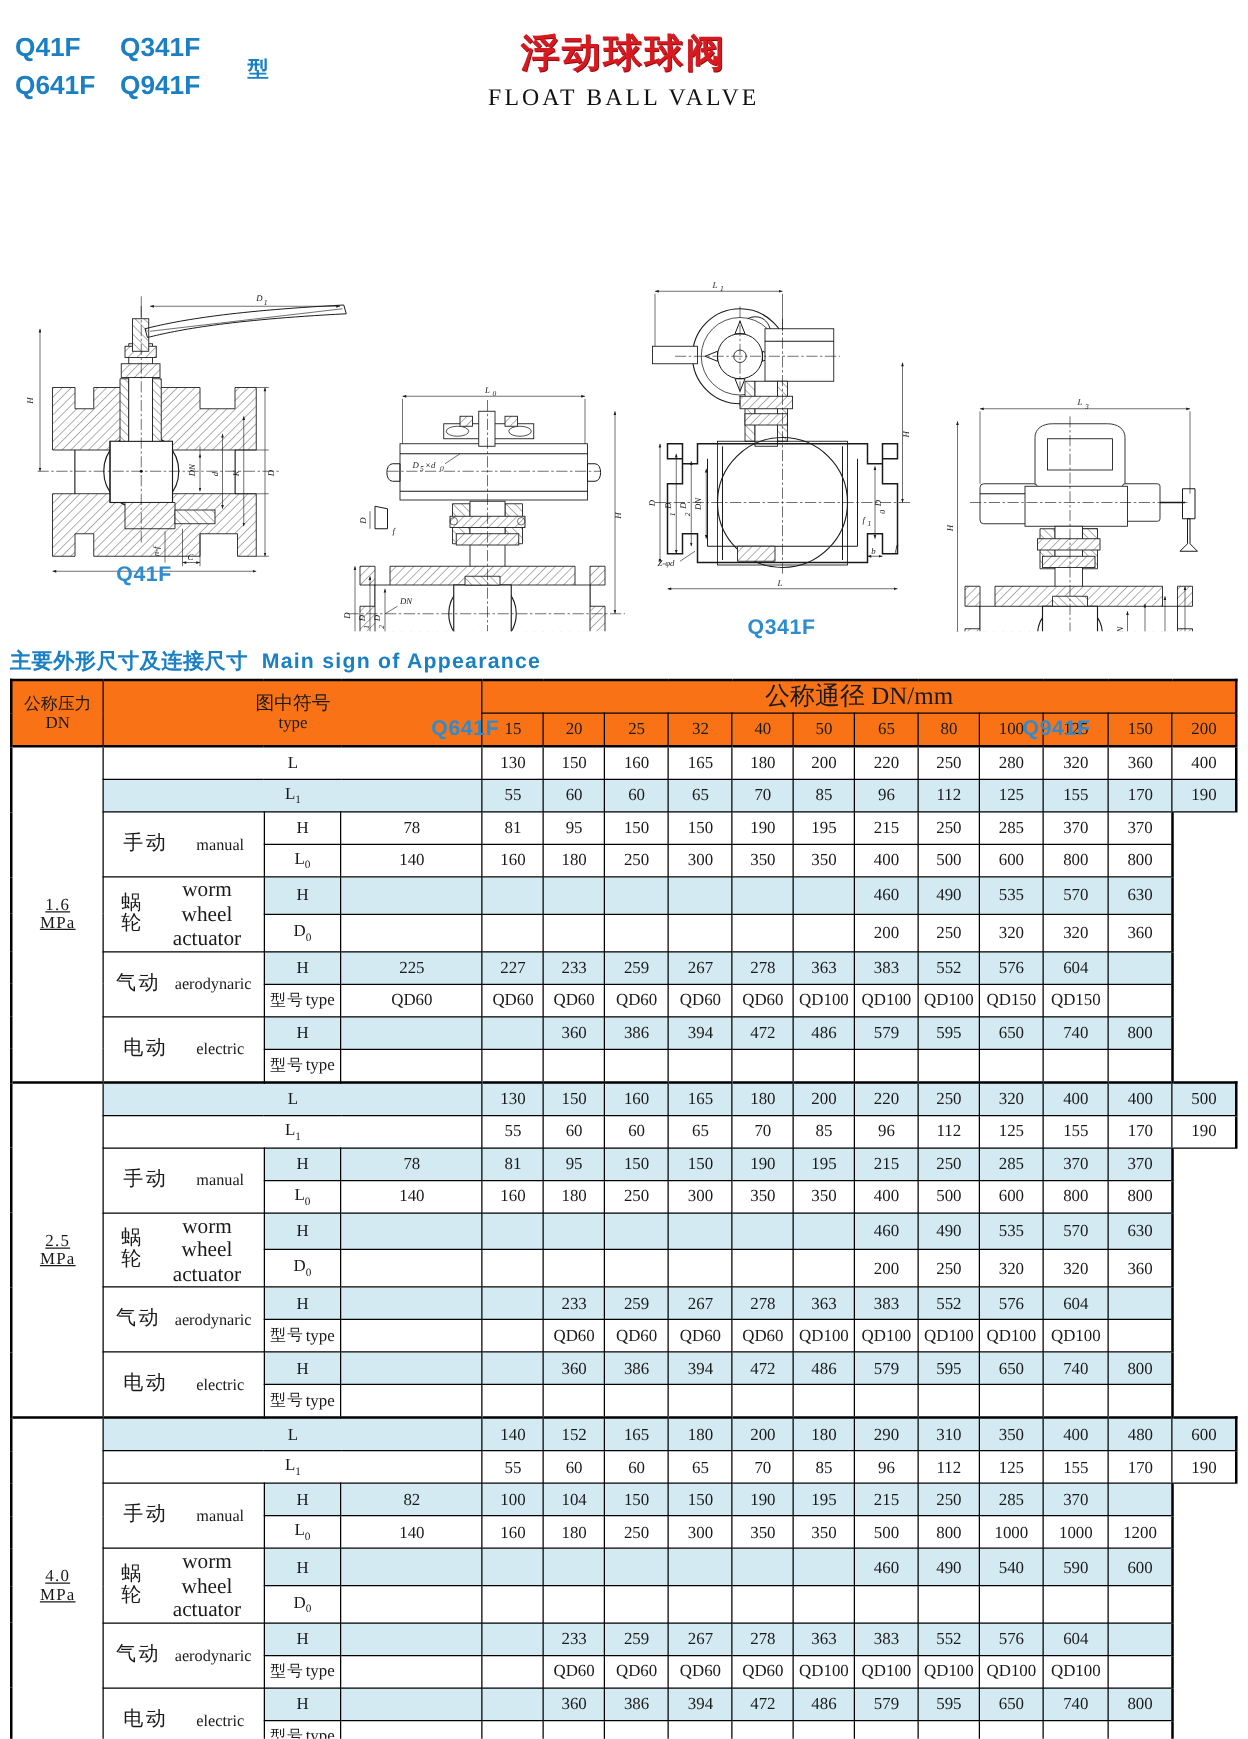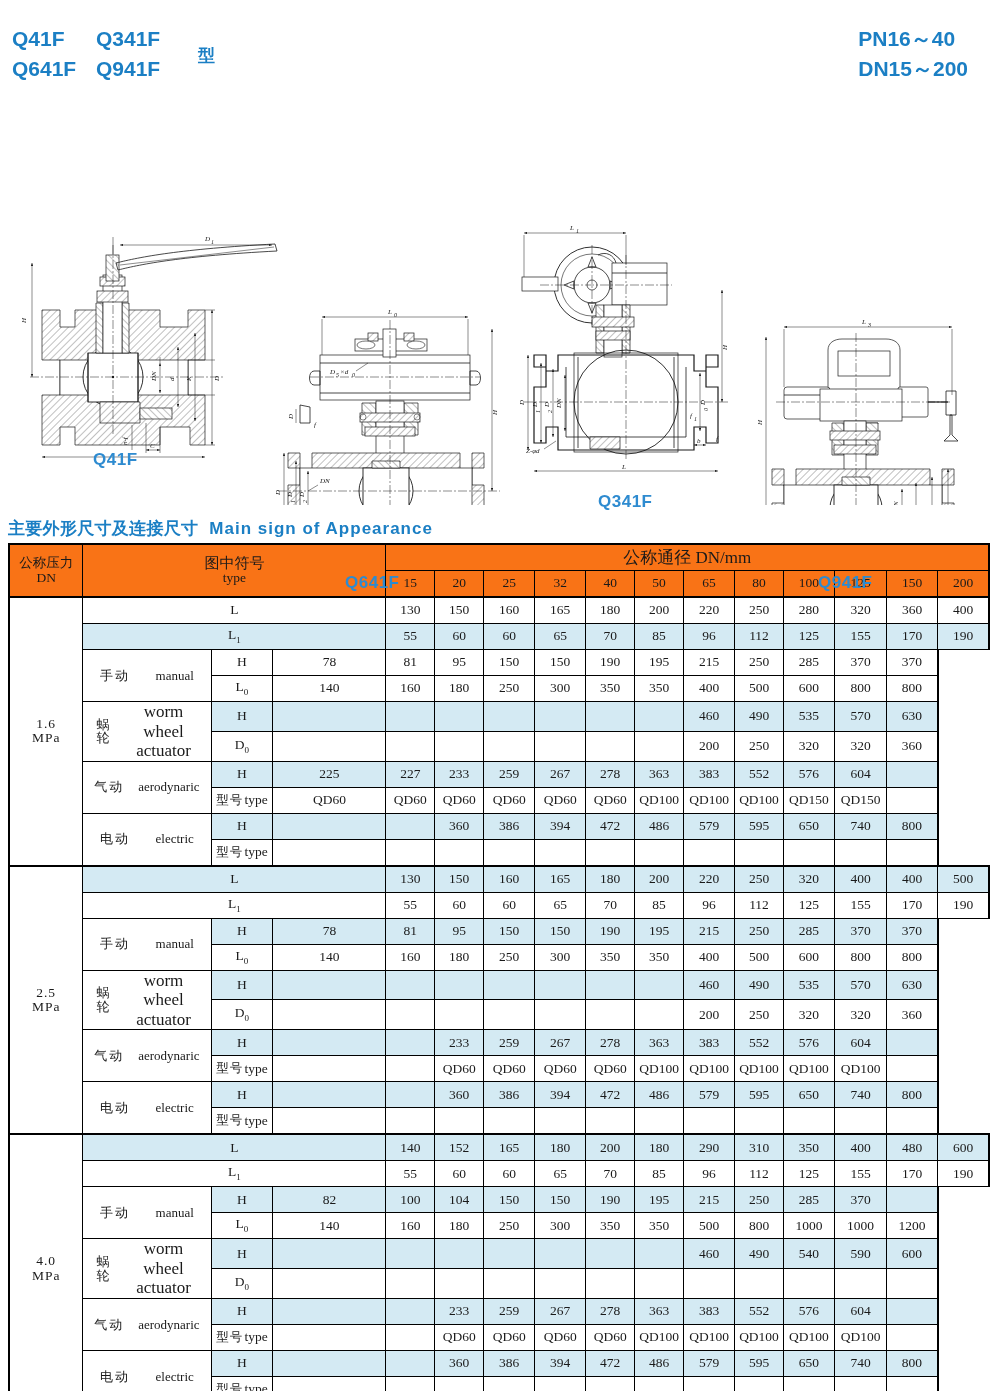--- a/index.html
+++ b/index.html
@@ -46,26 +46,26 @@
   .sect-title{margin:4px 0 3px 8px;font-family:"Liberation Sans",sans-serif;
     font-weight:bold;font-size:17px;color:#1b7fc4;letter-spacing:.3px;}
   .sect-title .en{margin-left:6px;letter-spacing:1px;}
   table.main{border-collapse:collapse;width:982px;margin-left:8px;
     table-layout:fixed;background:#fff;}
   table.main td{border:1px solid #000;text-align:center;vertical-align:middle;
     font-family:"Liberation Serif",serif;font-size:13.5px;padding:0;height:25px;
     line-height:1.05;}
   td.shade{background:#d4eaf3;}
   td.hdr{background:#f97316;font-size:14px;}
-  td.mpa{font-size:15px;letter-spacing:1px;}
+  td.mpa{font-size:15px;letter-spacing:1px;text-decoration:underline;}
   td.lbl-l{font-size:14px;}
   td.drv{font-size:13px;}
   .drv-inner{display:flex;align-items:center;justify-content:space-around;
     padding:0 6px;gap:4px;}
-  .drv-cn{font-family:Liberation Serif, serif;font-size:13px;letter-spacing:2px;}
+  .drv-cn{font-family:Liberation Serif, serif;font-size:16px;letter-spacing:2px;}
   .drv-en{font-size:13px;}
   .drv-en2{font-size:17px;line-height:1.15;}
   .sym-inner{display:flex;align-items:center;justify-content:space-around;padding:0 4px;}
   .sym-cn{font-family:"Liberation Sans",sans-serif;font-size:12.5px;letter-spacing:1px;}
   .thickL{border-left-width:2px !important;}
   .thickR{border-right-width:2px !important;}
   .thickT{border-top-width:2px !important;}
   .thickB{border-bottom-width:2px !important;}
   sub{font-size:9px;}
   
@@ -82,25 +82,25 @@
       <span class="c">Q41F</span>
       <span class="c">Q341F</span>
     </div>
     <div class="row">
       <span class="c">Q641F</span>
       <span class="c">Q941F</span>
     </div>
   </div>
   <div class="hdr-xing">型</div>
 
-
-  <div class="hdr-pn">
-    <div>PN16～40</div>
-    <div>DN15～200</div>
+  <div class="hdr-title">
+    <div class="hdr-cn">浮动球球阀</div>
+    <div class="hdr-en">FLOAT BALL VALVE</div>
   </div>
+
 </div>
 
 <div class="drawings">
 
   <svg width="998" height="400" viewBox="0 0 998 400">
     <defs>
       <pattern id="hA" width="5" height="5" patternUnits="userSpaceOnUse" patternTransform="rotate(45)">
         <rect width="5" height="5" fill="#fff"></rect>
           <line x1="0" y1="0" x2="0" y2="5" stroke="#1a1a1a" stroke-width=".55"></line>
       </pattern>
@@ -437,21 +437,21 @@
       <tr>
         <td class="hdr thickL thickT" rowspan="2">
           <div>公称压力</div>
           <div>DN</div>
         </td>
         <td class="hdr thickT" rowspan="2" colspan="3">
           <div style="font-size:15px">图中符号</div>
           <div>type</div>
         </td>
         <td class="hdr thickT thickR" colspan="12">
-          <div style="font-size:17px">公称通径  DN/mm</div>
+          <div style="font-size:20px">公称通径  DN/mm</div>
         </td>
       </tr>
       <tr>
         <td class="hdr">15</td>
         <td class="hdr">20</td>
         <td class="hdr">25</td>
         <td class="hdr">32</td>
         <td class="hdr">40</td>
         <td class="hdr">50</td>
         <td class="hdr">65</td>

